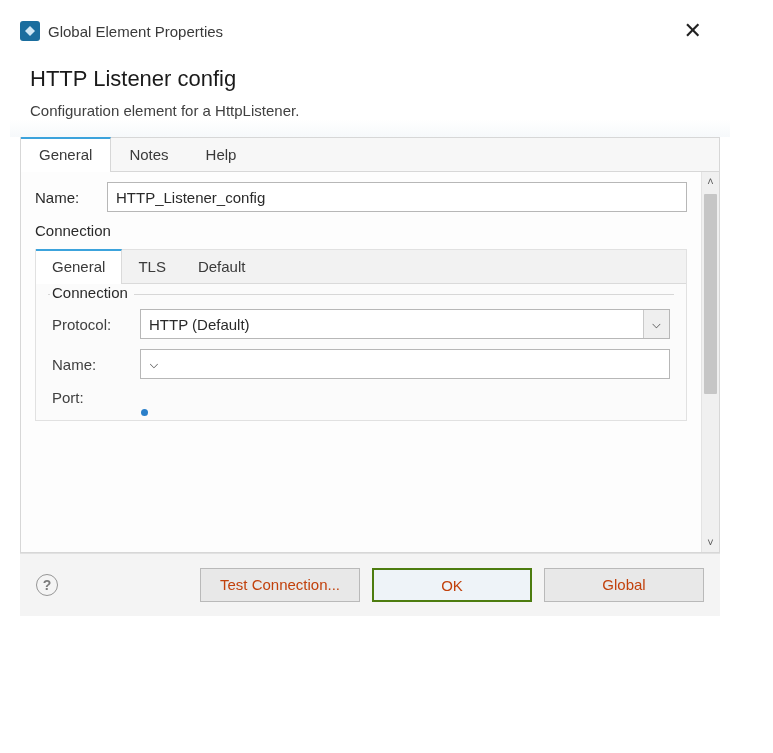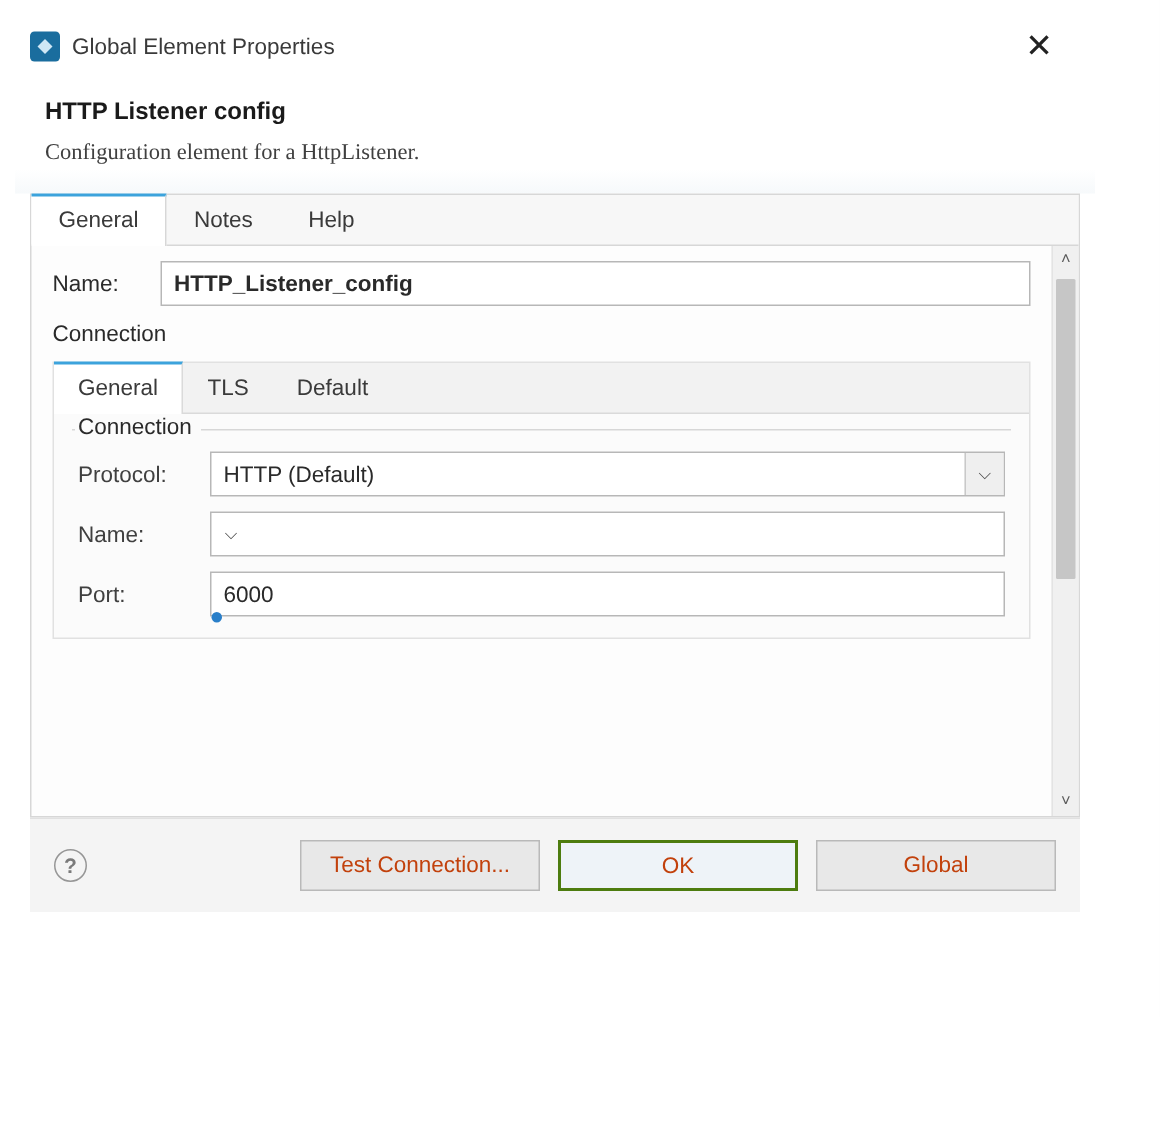--- a/index.html
+++ b/index.html
@@ -49,29 +49,28 @@
       color: #222;
       cursor: pointer;
       padding: 2px 14px;
       line-height: 1;
     }
     .header-area {
       padding: 10px 20px 18px 20px;
       background: linear-gradient(180deg, #ffffff 0%, #ffffff 80%, #f6f9fb 100%);
     }
     .header-title {
-      font-size: 16px;
-      font-weight: 700;
+      font-size: 22px;
+      font-weight: 400;
       color: #1a1a1a;
       margin: 8px 0 10px 0;
     }
     .header-subtitle {
       font-size: 15px;
       color: #404040;
-      font-family: Liberation Serif, serif;
     }
     .content-panel {
       border: 1px solid #d7d7d7;
       margin: 0 10px;
       background: #fdfdfd;
       position: relative;
     }
     .scroll-region {
       display: flex;
     }
@@ -154,21 +153,20 @@
       flex-shrink: 0;
     }
     .form-input {
       flex: 1;
       padding: 5px 8px;
       font-size: 15px;
       border: 1px solid #b7b7b7;
       background: #ffffff;
       color: #2a2a2a;
       height: 30px;
-      font-weight: bold;
     }
     .section-label {
       font-size: 15px;
       color: #2a2a2a;
       margin: 4px 0 10px 0;
     }
     .inner-panel {
       margin-top: 8px;
       border: 1px solid #e1e1e1;
       background: #fbfbfb;
@@ -384,21 +382,20 @@
                   <div class="combo">
                     <div class="combo-arrow plain">
                         <span class="chev">⌵</span>
                       </div>
                   </div>
                 </div>
 
                 <div class="field-row port">
                   <div class="field-label">Port:</div>
                   <span class="info-dot"></span>
-                  <input class="text-input" type="text" value="6000" style="">
                 </div>
 
               </div>
             </div>
           </div>
 
         </div>
       </div>
 
       <div class="scrollbar-track">

